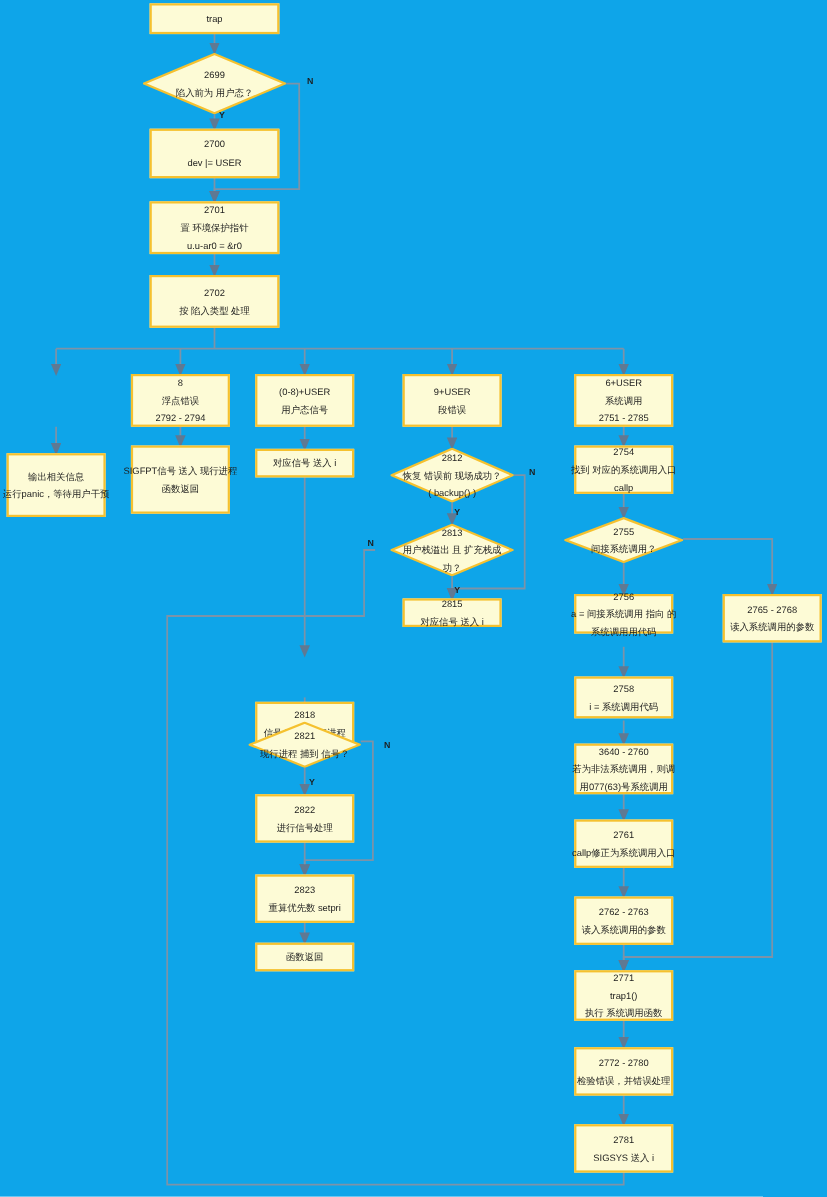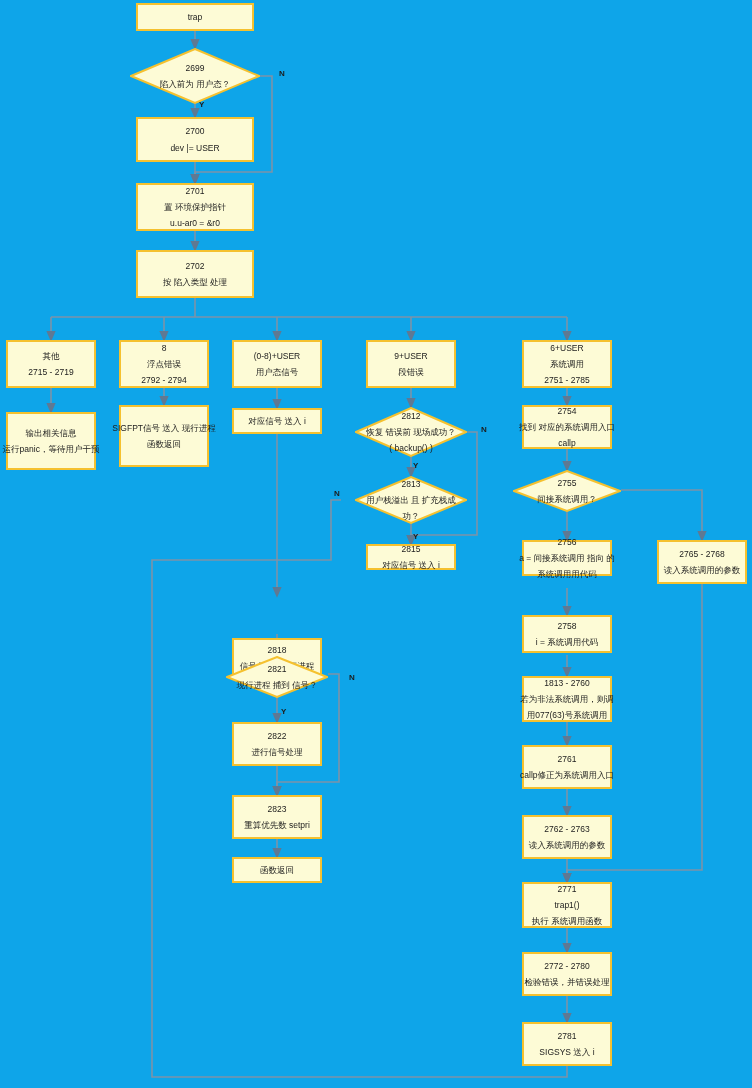--- a/index.html
+++ b/index.html
@@ -161,24 +161,20 @@
     </div>
     <div class="node proc" style="left: 136px; top: 183px; width: 118px; height: 48px;">
       <span class="ln">2701</span>
       <span class="ln">置 环境保护指针</span>
       <span class="ln">u.u-ar0 = &amp;r0</span>
     </div>
     <div class="node proc" style="left: 136px; top: 250px; width: 118px; height: 48px;">
       <span class="ln">2702</span>
       <span class="ln">按 陷入类型 处理</span>
     </div>
-    <div class="node proc" style="left: 6px; top: 340px; width: 90px; height: 48px;">
-      <span class="ln">其他</span>
-      <span class="ln">2715 - 2719</span>
-    </div>
     <div class="node proc" style="left: 6px; top: 412px; width: 90px; height: 58px;">
       <span class="ln">输出相关信息</span>
       <span class="ln">运行panic，等待用户干预</span>
     </div>
     <div class="node proc" style="left: 119px; top: 340px; width: 90px; height: 48px;">
       <span class="ln">8</span>
       <span class="ln">浮点错误</span>
       <span class="ln">2792 - 2794</span>
     </div>
     <div class="node proc" style="left: 119px; top: 405px; width: 90px; height: 62px;">
@@ -270,21 +266,21 @@
     </div>
     <div class="node proc" style="left: 657px; top: 540px; width: 90px; height: 44px;">
       <span class="ln">2765 - 2768</span>
       <span class="ln">读入系统调用的参数</span>
     </div>
     <div class="node proc" style="left: 522px; top: 615px; width: 90px; height: 38px;">
       <span class="ln">2758</span>
       <span class="ln">i = 系统调用代码</span>
     </div>
     <div class="node proc" style="left: 522px; top: 676px; width: 90px; height: 46px;">
-      <span class="ln">1813 - 2760</span>
+      <span class="ln">3640 - 2760</span>
       <span class="ln">若为非法系统调用，则调</span>
       <span class="ln">用077(63)号系统调用</span>
     </div>
     <div class="node proc" style="left: 522px; top: 745px; width: 90px; height: 44px;">
       <span class="ln">2761</span>
       <span class="ln">callp修正为系统调用入口</span>
     </div>
     <div class="node proc" style="left: 522px; top: 815px; width: 90px; height: 44px;">
       <span class="ln">2762 - 2763</span>
       <span class="ln">读入系统调用的参数</span>

